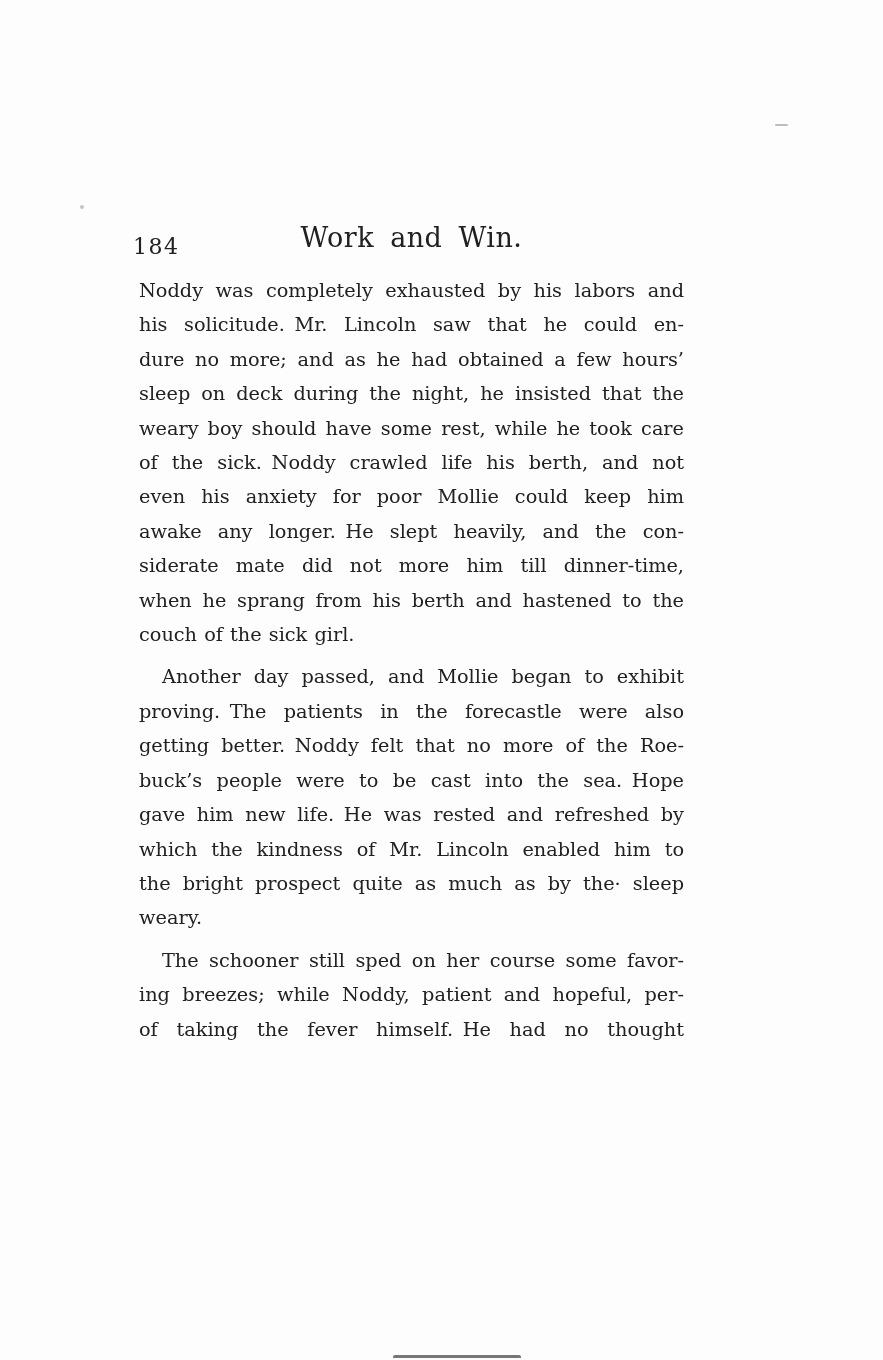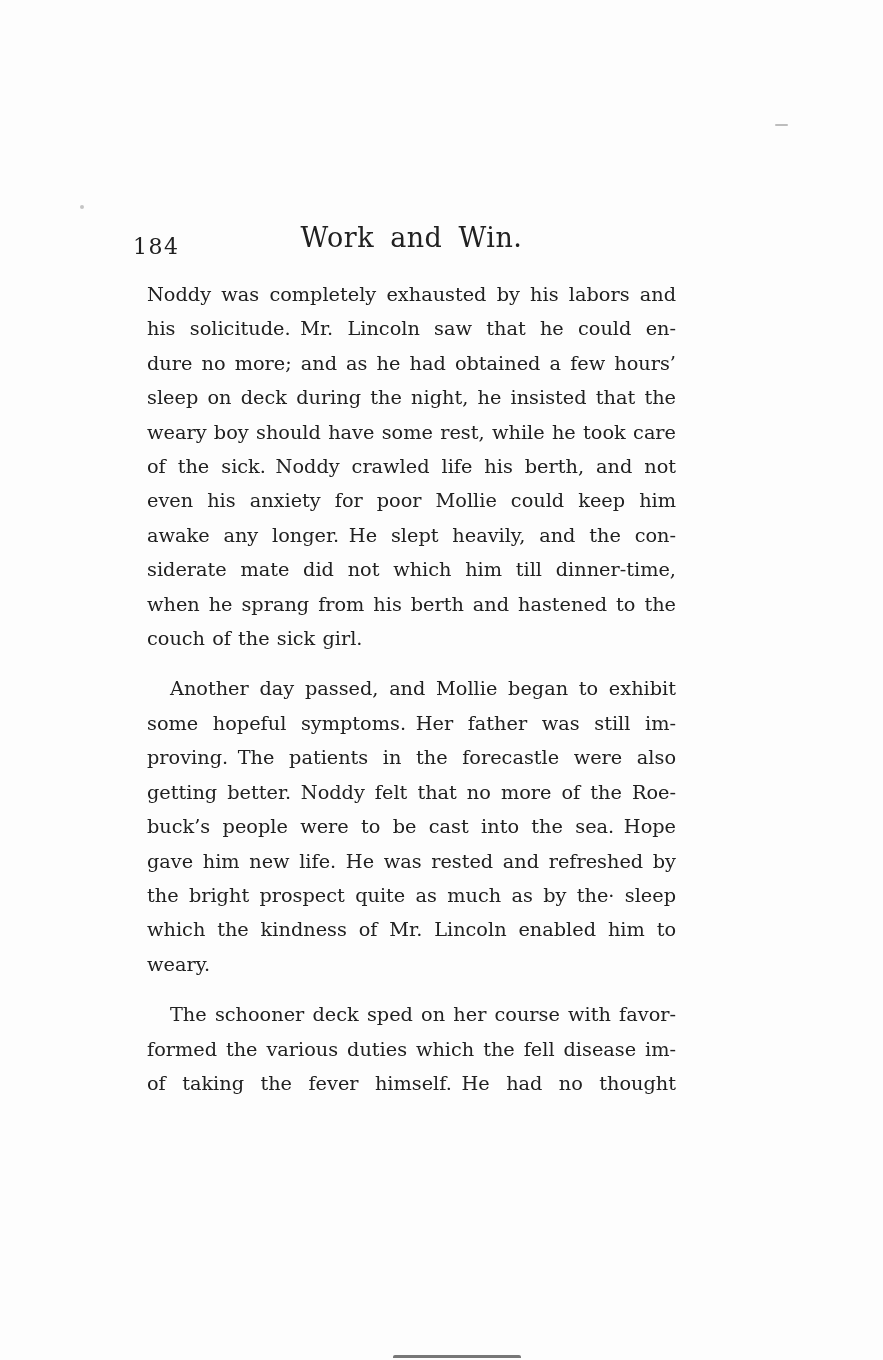--- a/index.html
+++ b/index.html
@@ -41,21 +41,21 @@
   .running-title {
     text-align: center;
     font-size: 27px;
     word-spacing: 7px;
     letter-spacing: 0.5px;
   }
   .text-block {
     width: 100%;
   }
   .paragraph {
-    margin: 16px;
+    margin: 8px;
   }
   .line {
     font-size: 19.3px;
     line-height: 34.4px;
     text-align: justify;
     text-align-last: justify;
     word-spacing: 1px;
   }
   .line.last {
     text-align-last: left;
@@ -110,36 +110,35 @@
     <div class="text-block">
         <div class="paragraph">
           <div class="line">Noddy was completely exhausted by his labors and</div>
           <div class="line">his solicitude. Mr. Lincoln saw that he could en-</div>
           <div class="line">dure no more; and as he had obtained a few hours’</div>
           <div class="line">sleep on deck during the night, he insisted that the</div>
           <div class="line">weary boy should have some rest, while he took care</div>
           <div class="line">of the sick. Noddy crawled life his berth, and not</div>
           <div class="line">even his anxiety for poor Mollie could keep him</div>
           <div class="line">awake any longer. He slept heavily, and the con-</div>
-          <div class="line">siderate mate did not which him till dinner-time,</div>
+          <div class="line">siderate mate did not more him till dinner-time,</div>
           <div class="line">when he sprang from his berth and hastened to the</div>
           <div class="line last">couch of the sick girl.</div>
         </div>
         <div class="paragraph">
           <div class="line indent">Another day passed, and Mollie began to exhibit</div>
-          <div class="line">some hopeful symptoms. Her father was still im-</div>
           <div class="line">proving. The patients in the forecastle were also</div>
           <div class="line">getting better. Noddy felt that no more of the Roe-</div>
           <div class="line">buck’s people were to be cast into the sea. Hope</div>
           <div class="line">gave him new life. He was rested and refreshed by</div>
+          <div class="line">which the kindness of Mr. Lincoln enabled him to</div>
           <div class="line">the bright prospect quite as much as by the· sleep</div>
-          <div class="line">which the kindness of Mr. Lincoln enabled him to</div>
           <div class="line last">weary.</div>
         </div>
         <div class="paragraph">
-          <div class="line indent">The schooner deck sped on her course with favor-</div>
-          <div class="line">formed the various duties which the fell disease im-</div>
+          <div class="line indent">The schooner still sped on her course some favor-</div>
+          <div class="line">ing breezes; while Noddy, patient and hopeful, per-</div>
           <div class="line">of taking the fever himself. He had no thought</div>
         </div>
       </div>
   </div>
 
 </div>
 
 </body></html>

